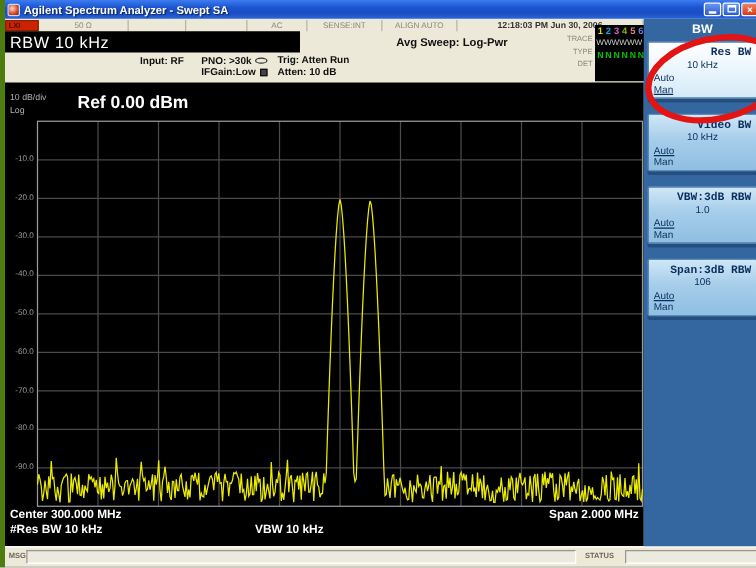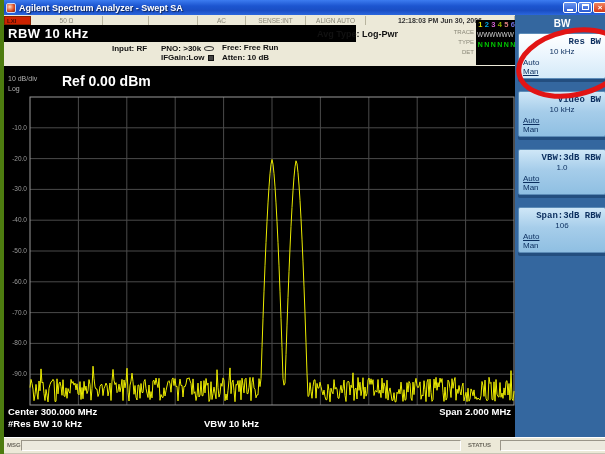--- a/index.html
+++ b/index.html
@@ -24,22 +24,22 @@
 
   
   #statusrow { position:absolute; left:0; top:16px; width:511px; height:9px; display:flex; align-items:stretch; }
   .scell { border-right:1px solid #b8b49e; font-size:6.5px; color:#8a8778; text-align:center;
     line-height:9px; overflow:hidden; white-space:nowrap; }
   #lxi-badge { width:27px; background:#cc2200; color:#4a0c00; font-weight:bold; font-size:6px;
     line-height:9px; text-align:left; padding-left:2px; border:1px solid #882200; }
   #cell-datetime { color:#333; font-size:7px; font-weight:bold; }
 
   
-  #active-func { position:absolute; left:0; top:25px; width:352px; height:17px; background:#000;
-    color:#fff; font-size:13px; font-weight:bold; line-height:17px; padding-left:4px; letter-spacing:.5px; }
+  #active-func { position:absolute; left:0; top:25px; width:236px; height:17px; background:#000;
+    color:#fff; font-size:13px; font-weight:normal; line-height:17px; padding-left:4px; letter-spacing:.5px; }
   .hann { position:absolute; font-size:8px; font-weight:bold; color:#111; white-space:nowrap; }
   #avg-type { position:absolute; left:313px; top:29px; font-size:9px; font-weight:bold; color:#111; }
   #loop-icon { display:inline-block; width:10px; height:5px; border:1px solid #333; border-radius:50%;
     vertical-align:middle; margin-left:3px; }
   #ifgain-icon { display:inline-block; width:6px; height:6px; background:#444; border:1px solid #111;
     vertical-align:middle; margin-left:3px; }
 
   
   #trace-block { position:absolute; left:428px; top:27px; }
   .treg-row { display:flex; align-items:center; height:10px; }
@@ -110,23 +110,23 @@
     <span class="scell" style="width:48px">AC</span>
     <span class="scell" style="width:60px">SENSE:INT</span>
     <span class="scell" style="width:60px">ALIGN AUTO</span>
     <span id="cell-datetime" class="scell" style="flex:1">12:18:03 PM Jun 30, 2006</span>
   </div>
 
   <div id="active-func">RBW  10 kHz</div>
   <span class="hann" style="left:108px; top:44px">Input: RF</span>
   <span class="hann" style="left:157px; top:44px"><span>PNO: &gt;30k</span><span id="loop-icon"></span></span>
   <span class="hann" style="left:157px; top:53px"><span>IFGain:Low</span><span id="ifgain-icon"></span></span>
-  <span class="hann" style="left:218px; top:43px">Free: Free Run</span>
+  <span class="hann" style="left:218px; top:43px">Trig: Atten Run</span>
   <span class="hann" style="left:218px; top:53px">Atten: 10 dB</span>
-  <span id="avg-type">Avg Type: Log-Pwr</span>
+  <span id="avg-type">Avg Sweep: Log-Pwr</span>
 
   <div id="trace-block">
     <div class="treg-row">
       <span class="treg-label">TRACE</span>
       <span class="treg-box" id="trace-digits"><span style="color: rgb(214, 214, 0);">1</span><span style="color: rgb(0, 168, 232);">2</span><span style="color: rgb(208, 96, 208);">3</span><span style="color: rgb(143, 175, 0);">4</span><span style="color: rgb(224, 128, 128);">5</span><span style="color: rgb(112, 112, 224);">6</span></span>
     </div>
     <div class="treg-row">
       <span class="treg-label">TYPE</span>
       <span class="treg-box" id="type-box">WWWWWW</span>
     </div>

